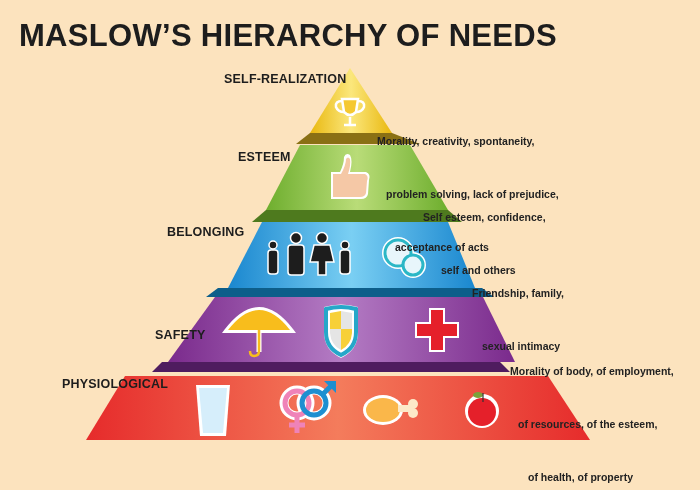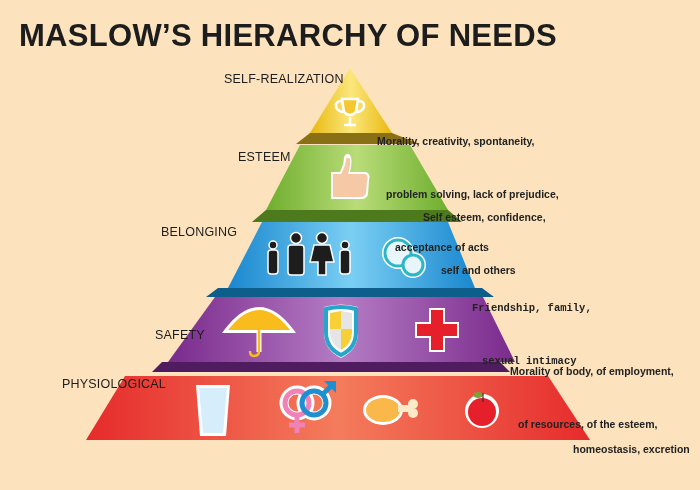--- a/index.html
+++ b/index.html
@@ -9,21 +9,21 @@
     font-family: "Liberation Sans", "DejaVu Sans", sans-serif;
     position: relative;
   }
   .title {
     position: absolute; left: 0; top: 18px; width: 576px;
     text-align: center; font-size: 31px; font-weight: bold;
     color: #1d1d1d; letter-spacing: 0.3px;
   }
   svg.pyr { position: absolute; left: 0; top: 0; }
   .lvl-label {
-    position: absolute; font-size: 12.5px; font-weight: normal; color: #1d1d1d;
+    position: absolute; font-size: 12.5px; font-weight: bold; color: #1d1d1d;
     letter-spacing: 0.2px;
   }
   .desc {
     position: absolute; font-size: 10.5px; font-weight: bold; color: #222;
     line-height: 13px; white-space: nowrap;
   }
   .desc span { display: block; margin-top: 40px; }
 </style>
 </head>
 <body>
@@ -162,36 +162,36 @@
       <path d="M342,101 Q335,101 336,107 Q338,112 344,112"></path>
       <path d="M358,101 Q365,101 364,107 Q362,112 356,112"></path>
       <line x1="350" y1="117" x2="350" y2="124"></line>
       <line x1="344" y1="125" x2="356" y2="125"></line>
     </g>
   </g>
 </svg>
 
 <div class="lvl-label" style="left:224px; top:72px;">SELF-REALIZATION</div>
 <div class="lvl-label" style="left:238px; top:150px;">ESTEEM</div>
-<div class="lvl-label" style="left:161px; top:225px;">BELONGING</div>
+<div class="lvl-label" style="left:167px; top:225px;">BELONGING</div>
 <div class="lvl-label" style="left:155px; top:300px;margin-top:28px;">SAFETY</div>
 <div class="lvl-label" style="left:62px; top:377px;">PHYSIOLOGICAL</div>
 
 <div class="desc" style="left:377px; top:95px;">
   <span style="padding-left:0">Morality, creativity, spontaneity,</span>
   <span style="padding-left:9px">problem solving, lack of prejudice,</span>
   <span style="padding-left:18px">acceptance of acts</span>
 </div>
 <div class="desc" style="left:423px; top:171px;">
   <span>Self esteem, confidence,</span>
   <span style="padding-left:18px">self and others</span>
 </div>
-<div class="desc" style="left:472px; top:262px;font-family:Liberation Mono, monospace;">
+<div class="desc" style="left:472px; top:247px;">
   <span>Friendship, family,</span>
   <span style="padding-left:10px">sexual intimacy</span>
 </div>
 <div class="desc" style="left:510px; top:325px;">
   <span>Morality of body, of employment,</span>
   <span style="padding-left:8px">of resources, of the esteem,</span>
+  <span style="padding-left:18px">of health, of property</span>
 </div>
 <div class="desc" style="left:555px; top:403px;">
-  <span style="padding-left:18px">homeostasis, excretion</span>
 </div>
 
 </body></html>

